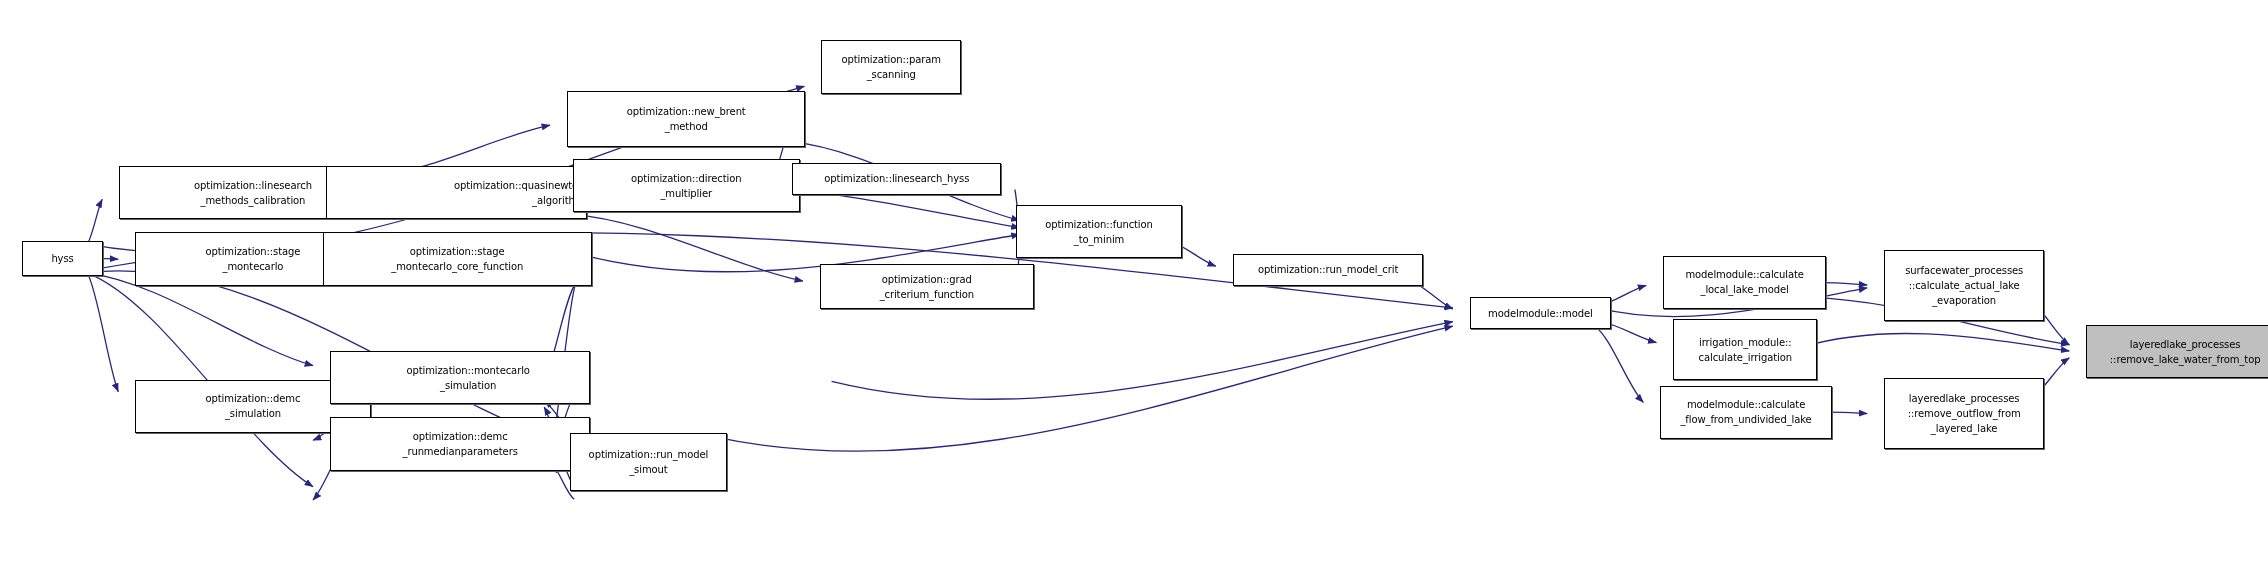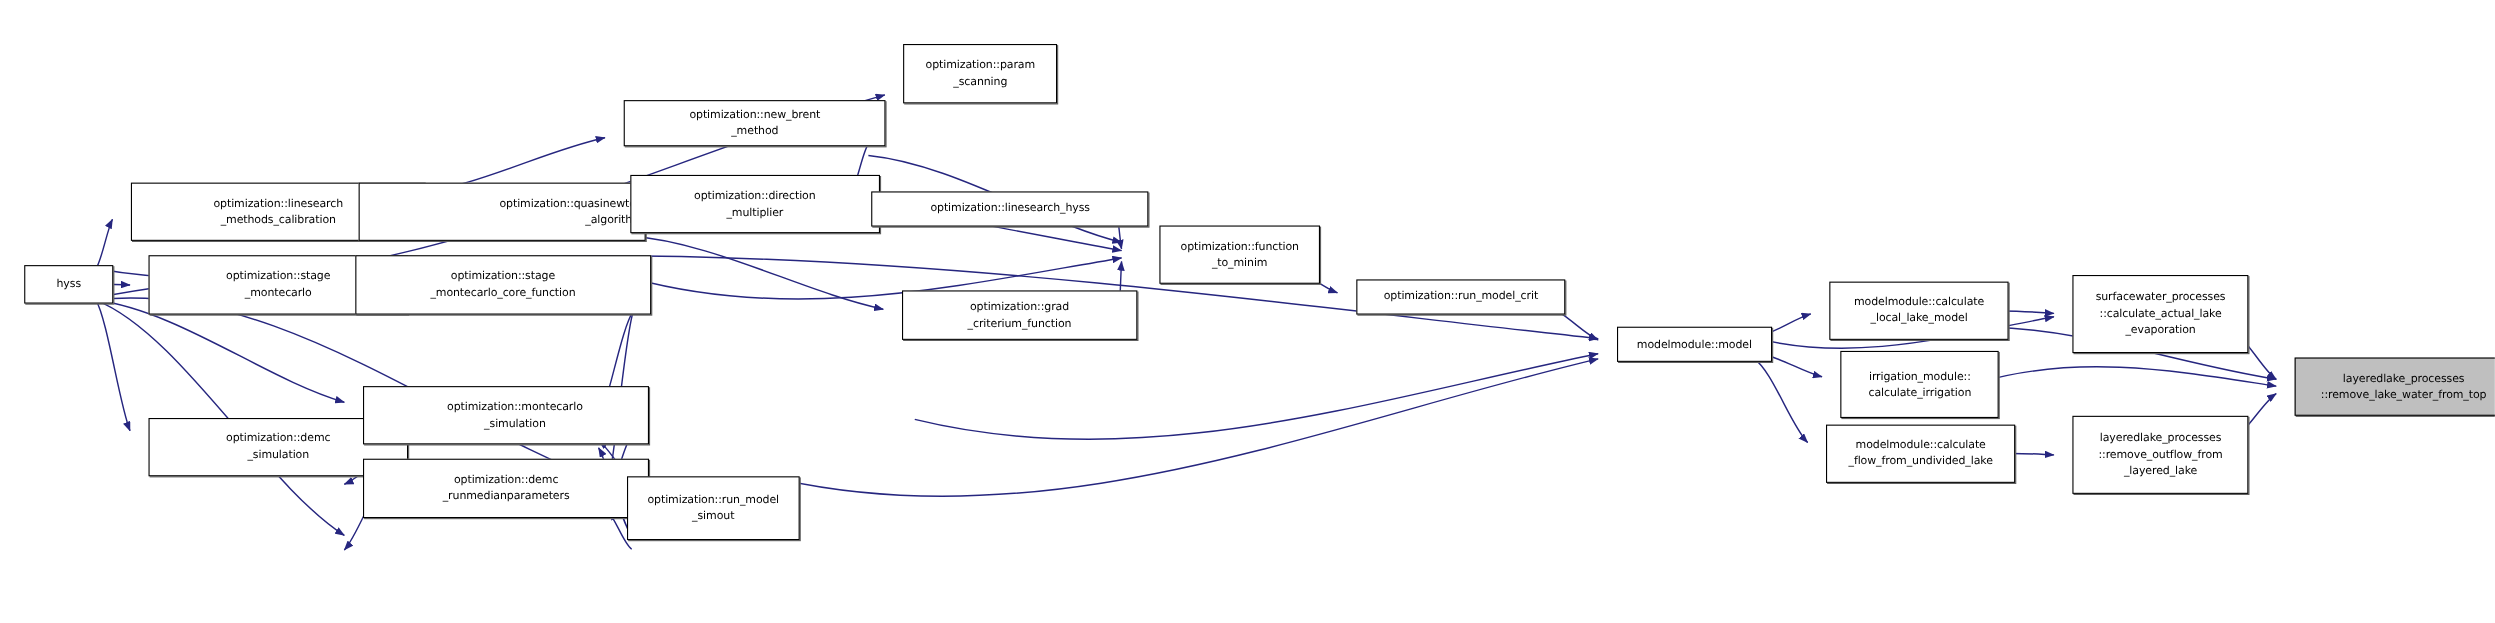--- a/index.html
+++ b/index.html
@@ -107,32 +107,32 @@
     <div class="node" style="left: 119.215px; top: 379.74px; width: 235.523px; height: 53.4235px;"><span class="lbl">optimization::demc
 _simulation</span></div>
     <div class="node" style="left: 309.669px; top: 166.046px; width: 261.692px; height: 53.4235px; text-align: right;"><span class="lbl">optimization::quasinewton
 _algorithm</span></div>
     <div class="node" style="left: 306.762px; top: 232.464px; width: 268.962px; height: 53.4235px;"><span class="lbl">optimization::stage
 _montecarlo_core_function</span></div>
     <div class="node" style="left: 314.031px; top: 350.862px; width: 260.238px; height: 53.4235px; padding-left: 18px;"><span class="lbl">optimization::montecarlo
 _simulation</span></div>
     <div class="node" style="left: 314.031px; top: 417.281px; width: 260.238px; height: 53.4235px;"><span class="lbl">optimization::demc
 _runmedianparameters</span></div>
-    <div class="node" style="left: 551.008px; top: 90.9643px; width: 238.431px; height: 42px;"><span class="lbl">optimization::new_brent
+    <div class="node" style="left: 551.008px; top: 90.9643px; width: 238.431px; height: 56px;"><span class="lbl">optimization::new_brent
 _method</span></div>
     <div class="node" style="left: 556.823px; top: 158.827px; width: 226.8px; height: 53.4235px;"><span class="lbl">optimization::direction
 _multiplier</span></div>
     <div class="node" style="left: 803.977px; top: 264.23px; width: 213.715px; height: 45px;"><span class="lbl">optimization::grad
 _criterium_function</span></div>
     <div class="node" style="left: 553.915px; top: 433.163px; width: 157.015px; height: 58px;"><span class="lbl">optimization::run_model
 _simout</span></div>
-    <div class="node" style="left: 776.354px; top: 174px; width: 252px; height: 31.7653px;"><span class="lbl">optimization::linesearch_hyss</span></div>
+    <div class="node" style="left: 776.354px; top: 163px; width: 209px; height: 31.7653px;"><span class="lbl">optimization::linesearch_hyss</span></div>
     <div class="node" style="left: 805.431px; top: 40.4286px; width: 139.569px; height: 53.4235px;"><span class="lbl">optimization::param
 _scanning</span></div>
-    <div class="node" style="left: 1038px; top: 205.031px; width: 146px; height: 53.4235px;"><span class="lbl">optimization::function
+    <div class="node" style="left: 1000px; top: 205.031px; width: 166px; height: 53.4235px;"><span class="lbl">optimization::function
 _to_minim</span></div>
     <div class="node" style="left: 1216.87px; top: 254.122px; width: 190.454px; height: 31.7653px;"><span class="lbl">optimization::run_model_crit</span></div>
     <div class="node" style="left: 1453.85px; top: 297.439px; width: 141.023px; height: 31.7653px;"><span class="lbl">modelmodule::model</span></div>
     <div class="node" style="left: 1647.21px; top: 255.566px; width: 162.831px; height: 53.4235px;"><span class="lbl">modelmodule::calculate
 _local_lake_model</span></div>
     <div class="node" style="left: 1657.38px; top: 319.097px; width: 143.931px; height: 61px;"><span class="lbl">irrigation_module::
 calculate_irrigation</span></div>
     <div class="node" style="left: 1644.3px; top: 385.515px; width: 171.554px; height: 53.4235px;"><span class="lbl">modelmodule::calculate
 _flow_from_undivided_lake</span></div>
     <div class="node" style="left: 1868.19px; top: 249.791px; width: 159.923px; height: 70.75px;"><span class="lbl">surfacewater_processes

